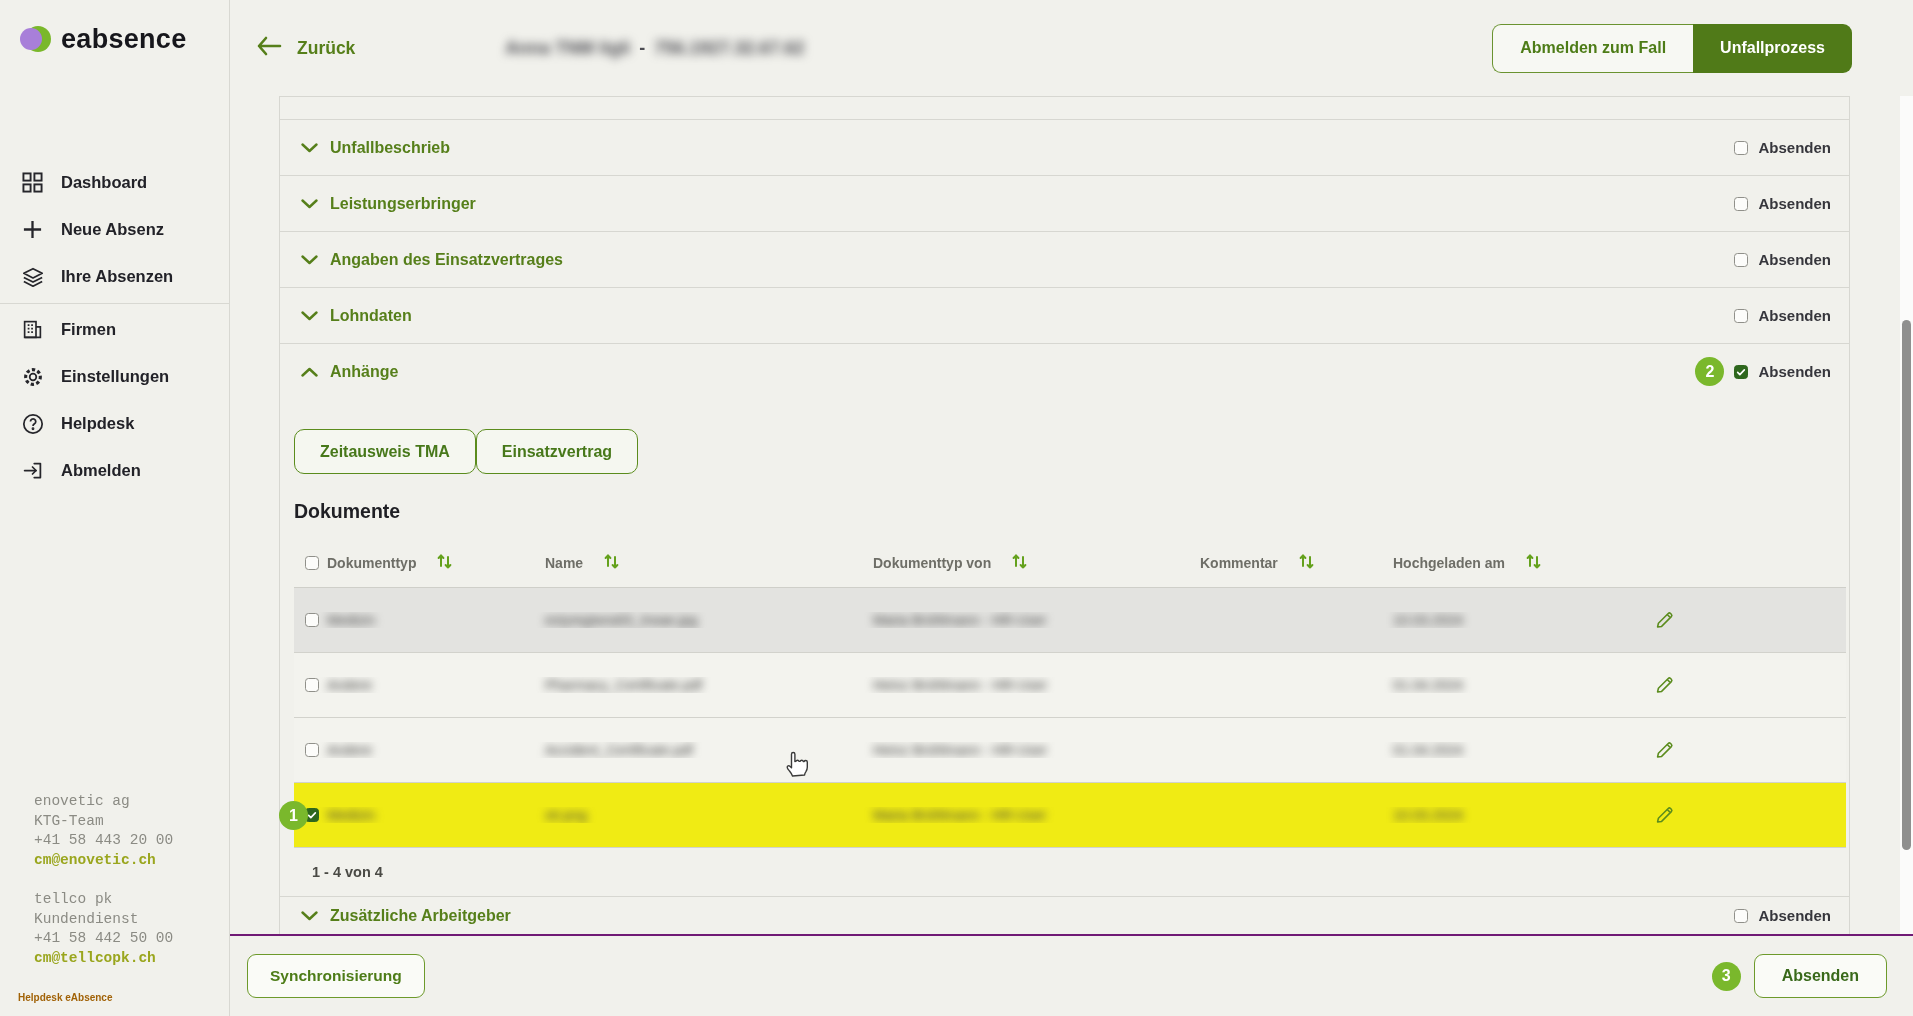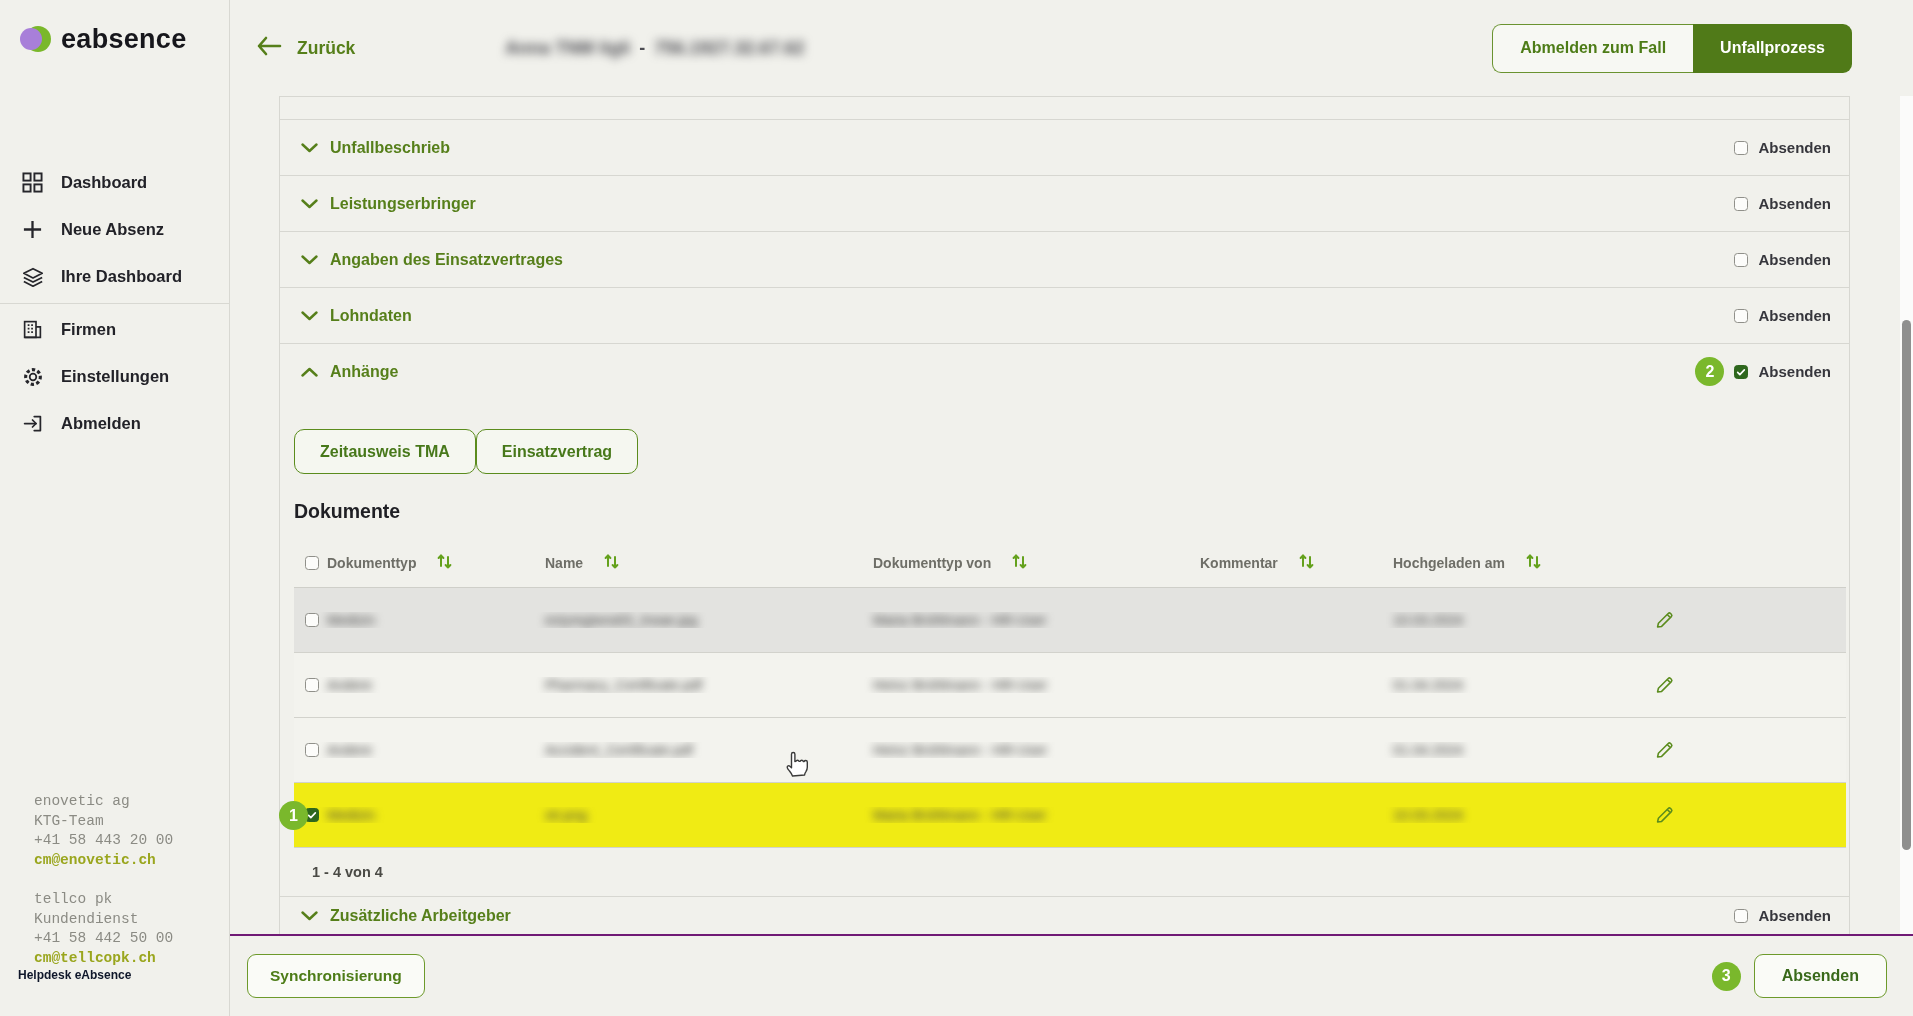--- a/index.html
+++ b/index.html
@@ -15,21 +15,21 @@
   .orb .g { right:0; top:0; width:26px; height:26px; background:#7ab82a; }
   .orb .p { left:0; top:2px; width:22px; height:22px; background:#a87fd9; }
   .brand { font-size:27px; font-weight:700; color:#17171c; letter-spacing:.3px; }
   nav { margin-top:104px; display:flex; flex-direction:column; }
   .nav-item { height:47px; display:flex; align-items:center; gap:17px; padding-left:21px; font-size:16.5px; font-weight:700; color:#222228; cursor:pointer; }
   .nav-icon { width:23px; display:flex; justify-content:center; align-items:center; }
   .nav-divider { border-top:1px solid #d8d8d2; margin:3px 0 2px 0; }
   .contacts { position:absolute; left:34px; top:792px; font-size:14.5px; line-height:19.5px; color:#8b8b84;font-family:Liberation Mono, monospace; }
   .cblock + .cblock { margin-top:20px; }
   .mail { color:#9aa61e; font-weight:700; cursor:pointer; }
-  .helpdesk-link { position:absolute; left:18px; top:968px; color:#0f172a; font-weight:700; font-size:12px; cursor:pointer; }
+  .helpdesk-link { position:absolute; left:18px; top:992px; color:#a16207; font-weight:700; font-size:10px; cursor:pointer; }
 
   
   main { flex:1; position:relative; background:#f1f1ec; }
   header.topbar { height:96px; display:flex; align-items:center; padding-left:26px; }
   .back { display:flex; align-items:center; gap:15px; color:#567f1a; font-weight:700; font-size:17.5px; cursor:pointer; }
   .case-title { margin-left:150px; font-size:18px; font-weight:700; color:#4c4c52; display:flex; align-items:center; gap:9px; }
   .redact { filter:blur(5px); }
   .blur { filter:blur(4px); }
   .tabs { margin-left:auto; margin-right:61px; display:flex; height:49px; }
   .tab { display:flex; align-items:center; padding:0 27px; font-size:16px; font-weight:700; cursor:pointer; }
@@ -112,41 +112,51 @@
         <span>Neue Absenz</span>
       </div>
       <div class="nav-item">
         <span class="nav-icon">
           <svg width="22" height="22" viewBox="0 0 24 24" fill="none" stroke="#26262b" stroke-width="1.9" stroke-linejoin="round">
               <path d="M12 3l10 5-10 5L2 8l10-5z"></path>
               <path d="M2 12.5l10 5 10-5"></path>
               <path d="M2 17l10 5 10-5"></path>
             </svg>
         </span>
-        <span>Ihre Dashboard</span>
+        <span>Ihre Absenzen</span>
       </div>
       <div class="nav-divider"></div>
       <div class="nav-item">
         <span class="nav-icon">
           <svg width="21" height="21" viewBox="0 0 24 24" fill="none" stroke="#26262b" stroke-width="1.9">
               <rect x="3" y="3" width="13" height="18"></rect>
               <path d="M16 9h5v12H3"></path>
               <path d="M6.5 7h2M10.5 7h2M6.5 11h2M10.5 11h2M6.5 15h2M10.5 15h2"></path>
             </svg>
         </span>
         <span>Firmen</span>
       </div>
       <div class="nav-item">
         <span class="nav-icon">
           <svg width="22" height="22" viewBox="0 0 24 24" fill="none" stroke="#26262b">
               <circle cx="12" cy="12" r="8" stroke-width="3.4" stroke-dasharray="3.6 2.6" stroke-dashoffset="1"></circle>
               <circle cx="12" cy="12" r="3.6" stroke-width="1.9"></circle>
             </svg>
         </span>
         <span>Einstellungen</span>
+      </div>
+      <div class="nav-item">
+        <span class="nav-icon">
+          <svg width="22" height="22" viewBox="0 0 24 24" fill="none" stroke="#26262b" stroke-width="1.9">
+              <circle cx="12" cy="12" r="10"></circle>
+              <path d="M9.2 9.3a2.9 2.9 0 1 1 4.4 2.5c-1 .7-1.6 1.2-1.6 2.3"></path>
+              <circle cx="12" cy="17.2" r="0.6" fill="#26262b"></circle>
+            </svg>
+        </span>
+        <span>Helpdesk</span>
       </div>
       <div class="nav-item">
         <span class="nav-icon">
           <svg width="21" height="21" viewBox="0 0 24 24" fill="none" stroke="#26262b" stroke-width="2" stroke-linecap="round" stroke-linejoin="round">
               <path d="M14 4h7v16h-7"></path>
               <path d="M3 12h13"></path>
               <path d="M12 8l4 4-4 4"></path>
             </svg>
         </span>
         <span>Abmelden</span>

